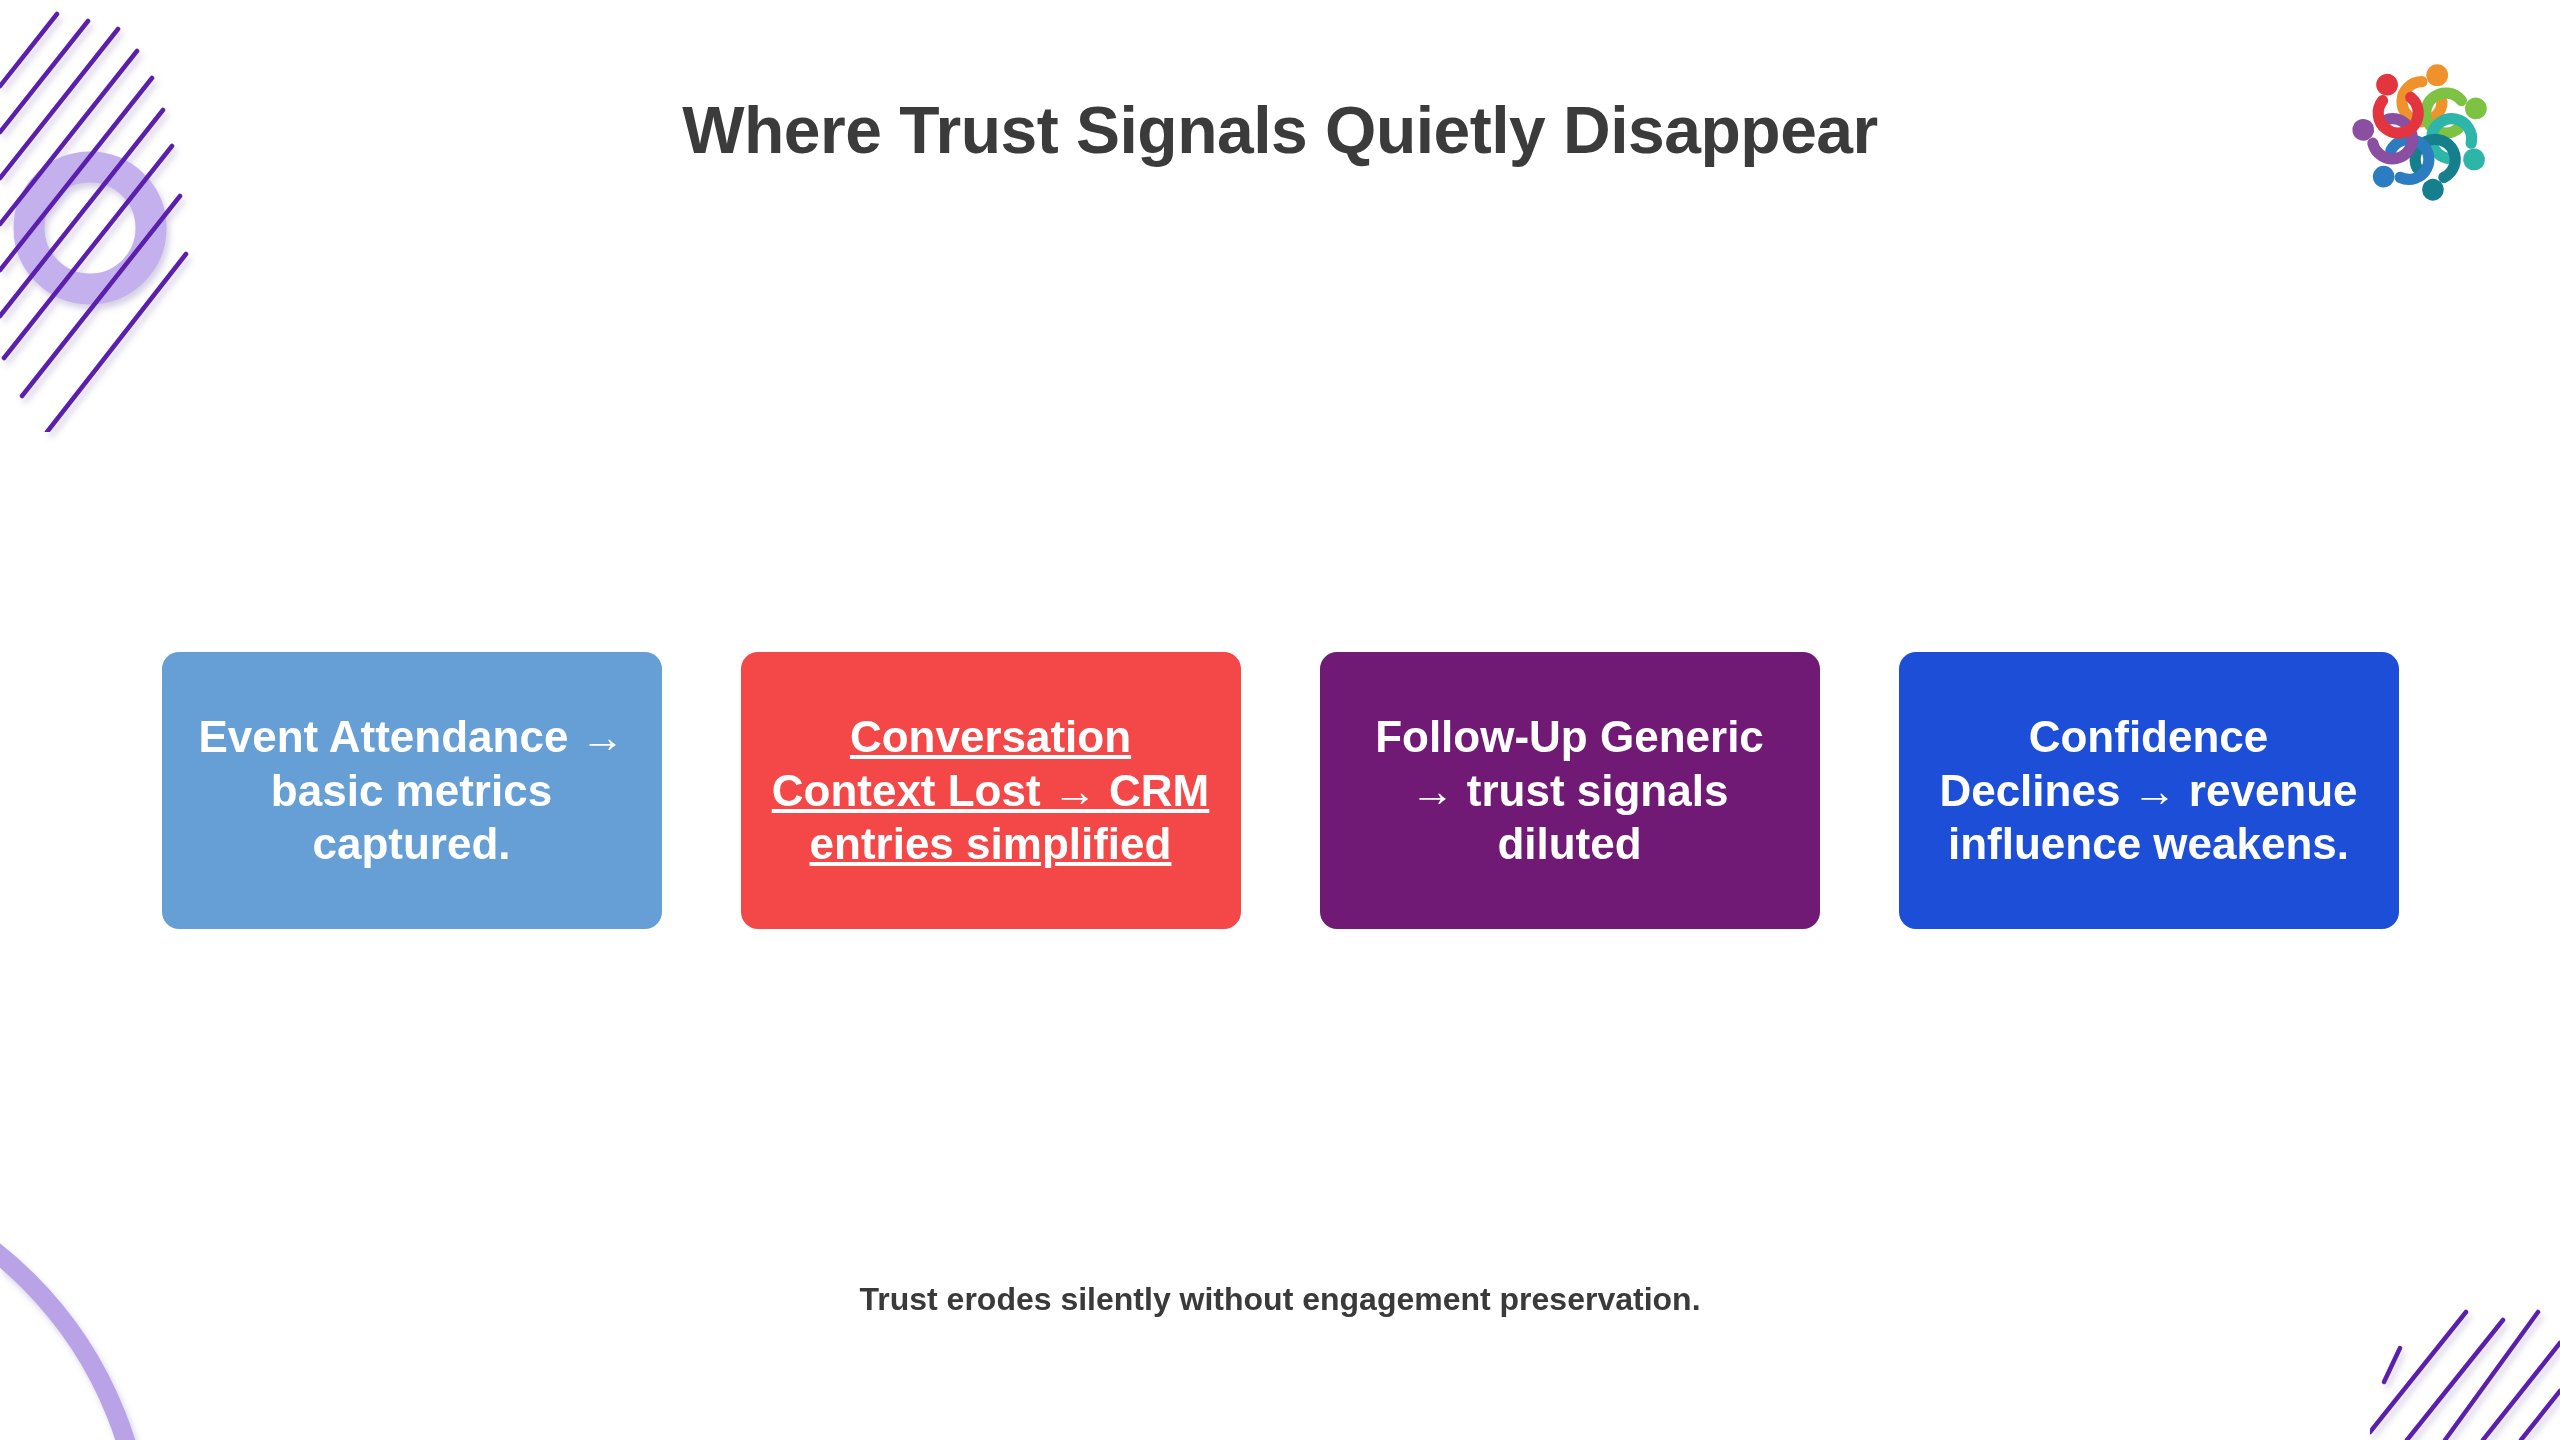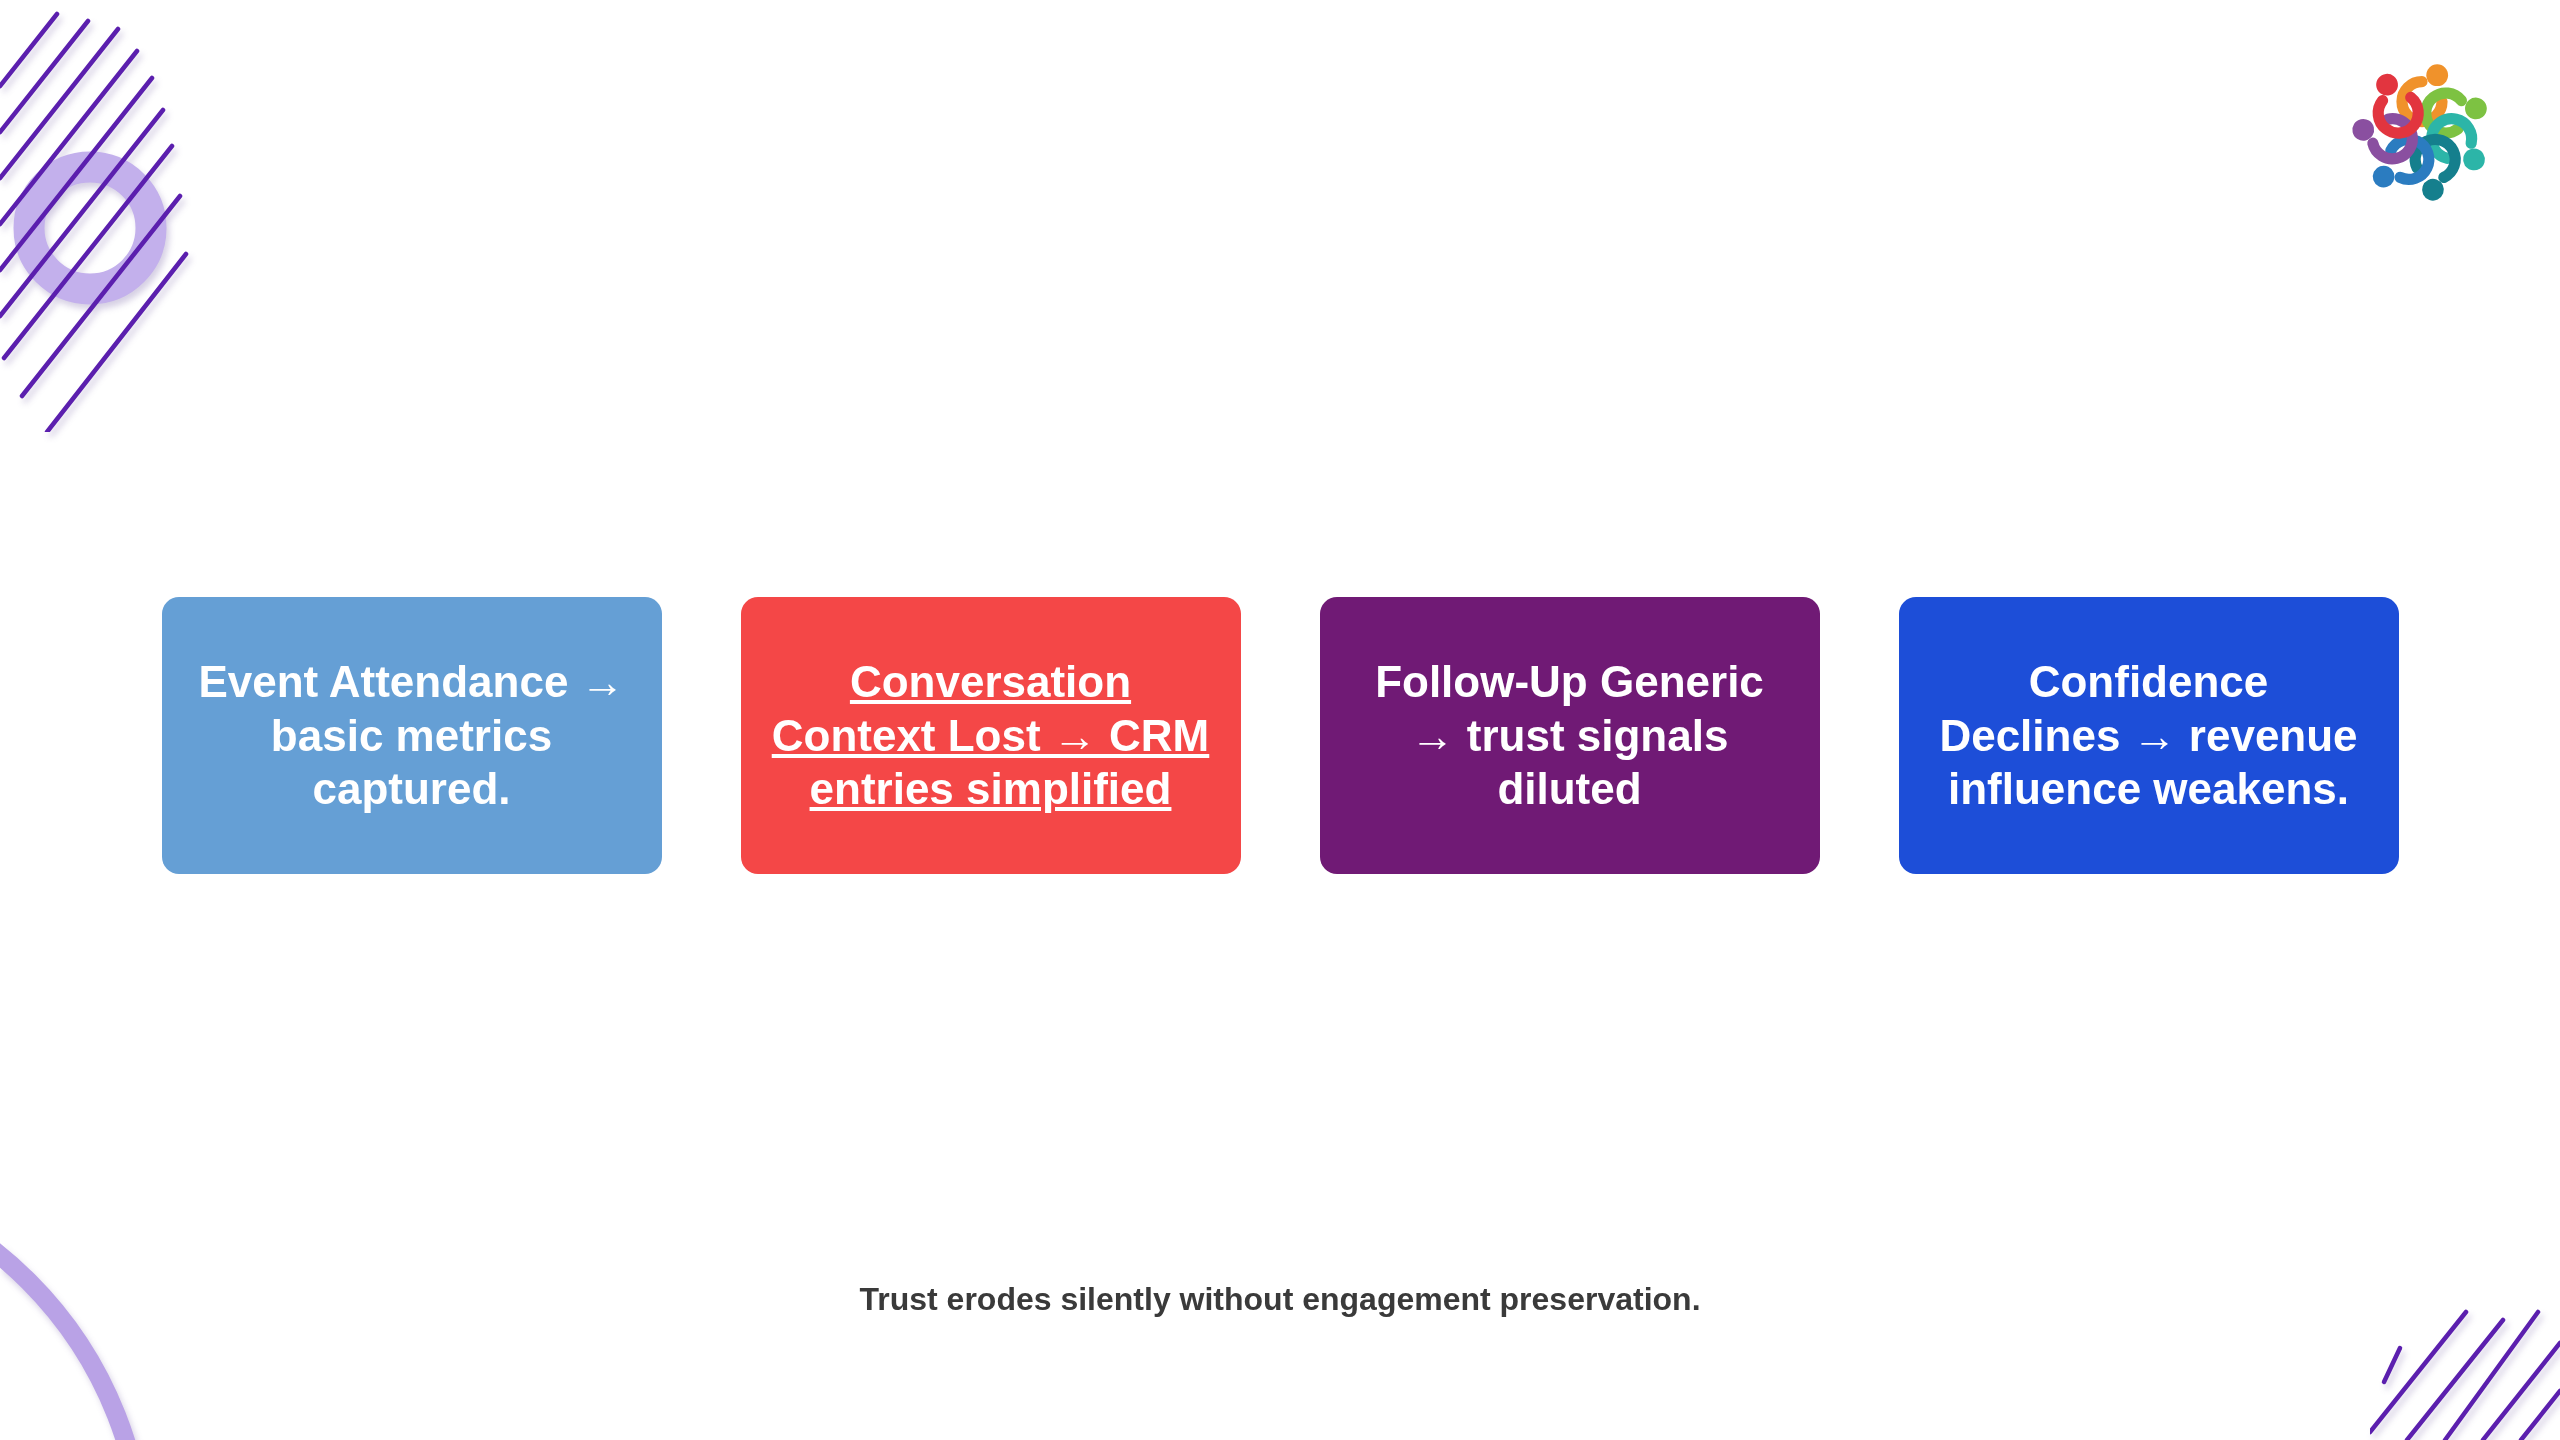--- a/index.html
+++ b/index.html
@@ -32,21 +32,21 @@
     top: 52px;
     right: 54px;
     width: 168px;
     height: 160px;
   }
   .logo svg { width: 100%; height: 100%; }
 
   
   .cards-row {
     position: absolute;
-    top: 597px;
+    top: 652px;
     left: 0;
     right: 0;
     display: flex;
     justify-content: center;
     gap: 79px;
   }
   .card {
     width: 500px;
     height: 277px;
     border-radius: 17px;
@@ -111,20 +111,21 @@
     <g fill="none" stroke-width="4.5" stroke-linecap="round" stroke="#5b1fae">
       <line x1="30" y1="58" x2="14" y2="92"></line>
       <line x1="0" y1="142" x2="96" y2="22"></line>
       <line x1="37" y1="150" x2="133" y2="30"></line>
       <line x1="75" y1="150" x2="168" y2="22"></line>
       <line x1="113" y1="150" x2="190" y2="53"></line>
       <line x1="151" y1="150" x2="190" y2="101"></line>
     </g>
   </svg>
 
+  <h1 class="title">Where Trust Signals Quietly Disappear</h1>
 
   <div class="logo">
     <svg viewBox="0 0 100 100" id="logo-svg">
         <g transform="rotate(0 50 50)">
           <path d="M 62.5,31 A 12.5 12.5 0 1 1 50,18.5" fill="none" stroke="#f0922b" stroke-width="7" stroke-linecap="round"></path>
           <circle cx="59.5" cy="14.5" r="6.8" fill="#f0922b"></circle>
         </g>
         <g transform="rotate(51.42857142857143 50 50)">
           <path d="M 62.5,31 A 12.5 12.5 0 1 1 50,18.5" fill="none" stroke="#7dc242" stroke-width="7" stroke-linecap="round"></path>
           <circle cx="59.5" cy="14.5" r="6.8" fill="#7dc242"></circle>

